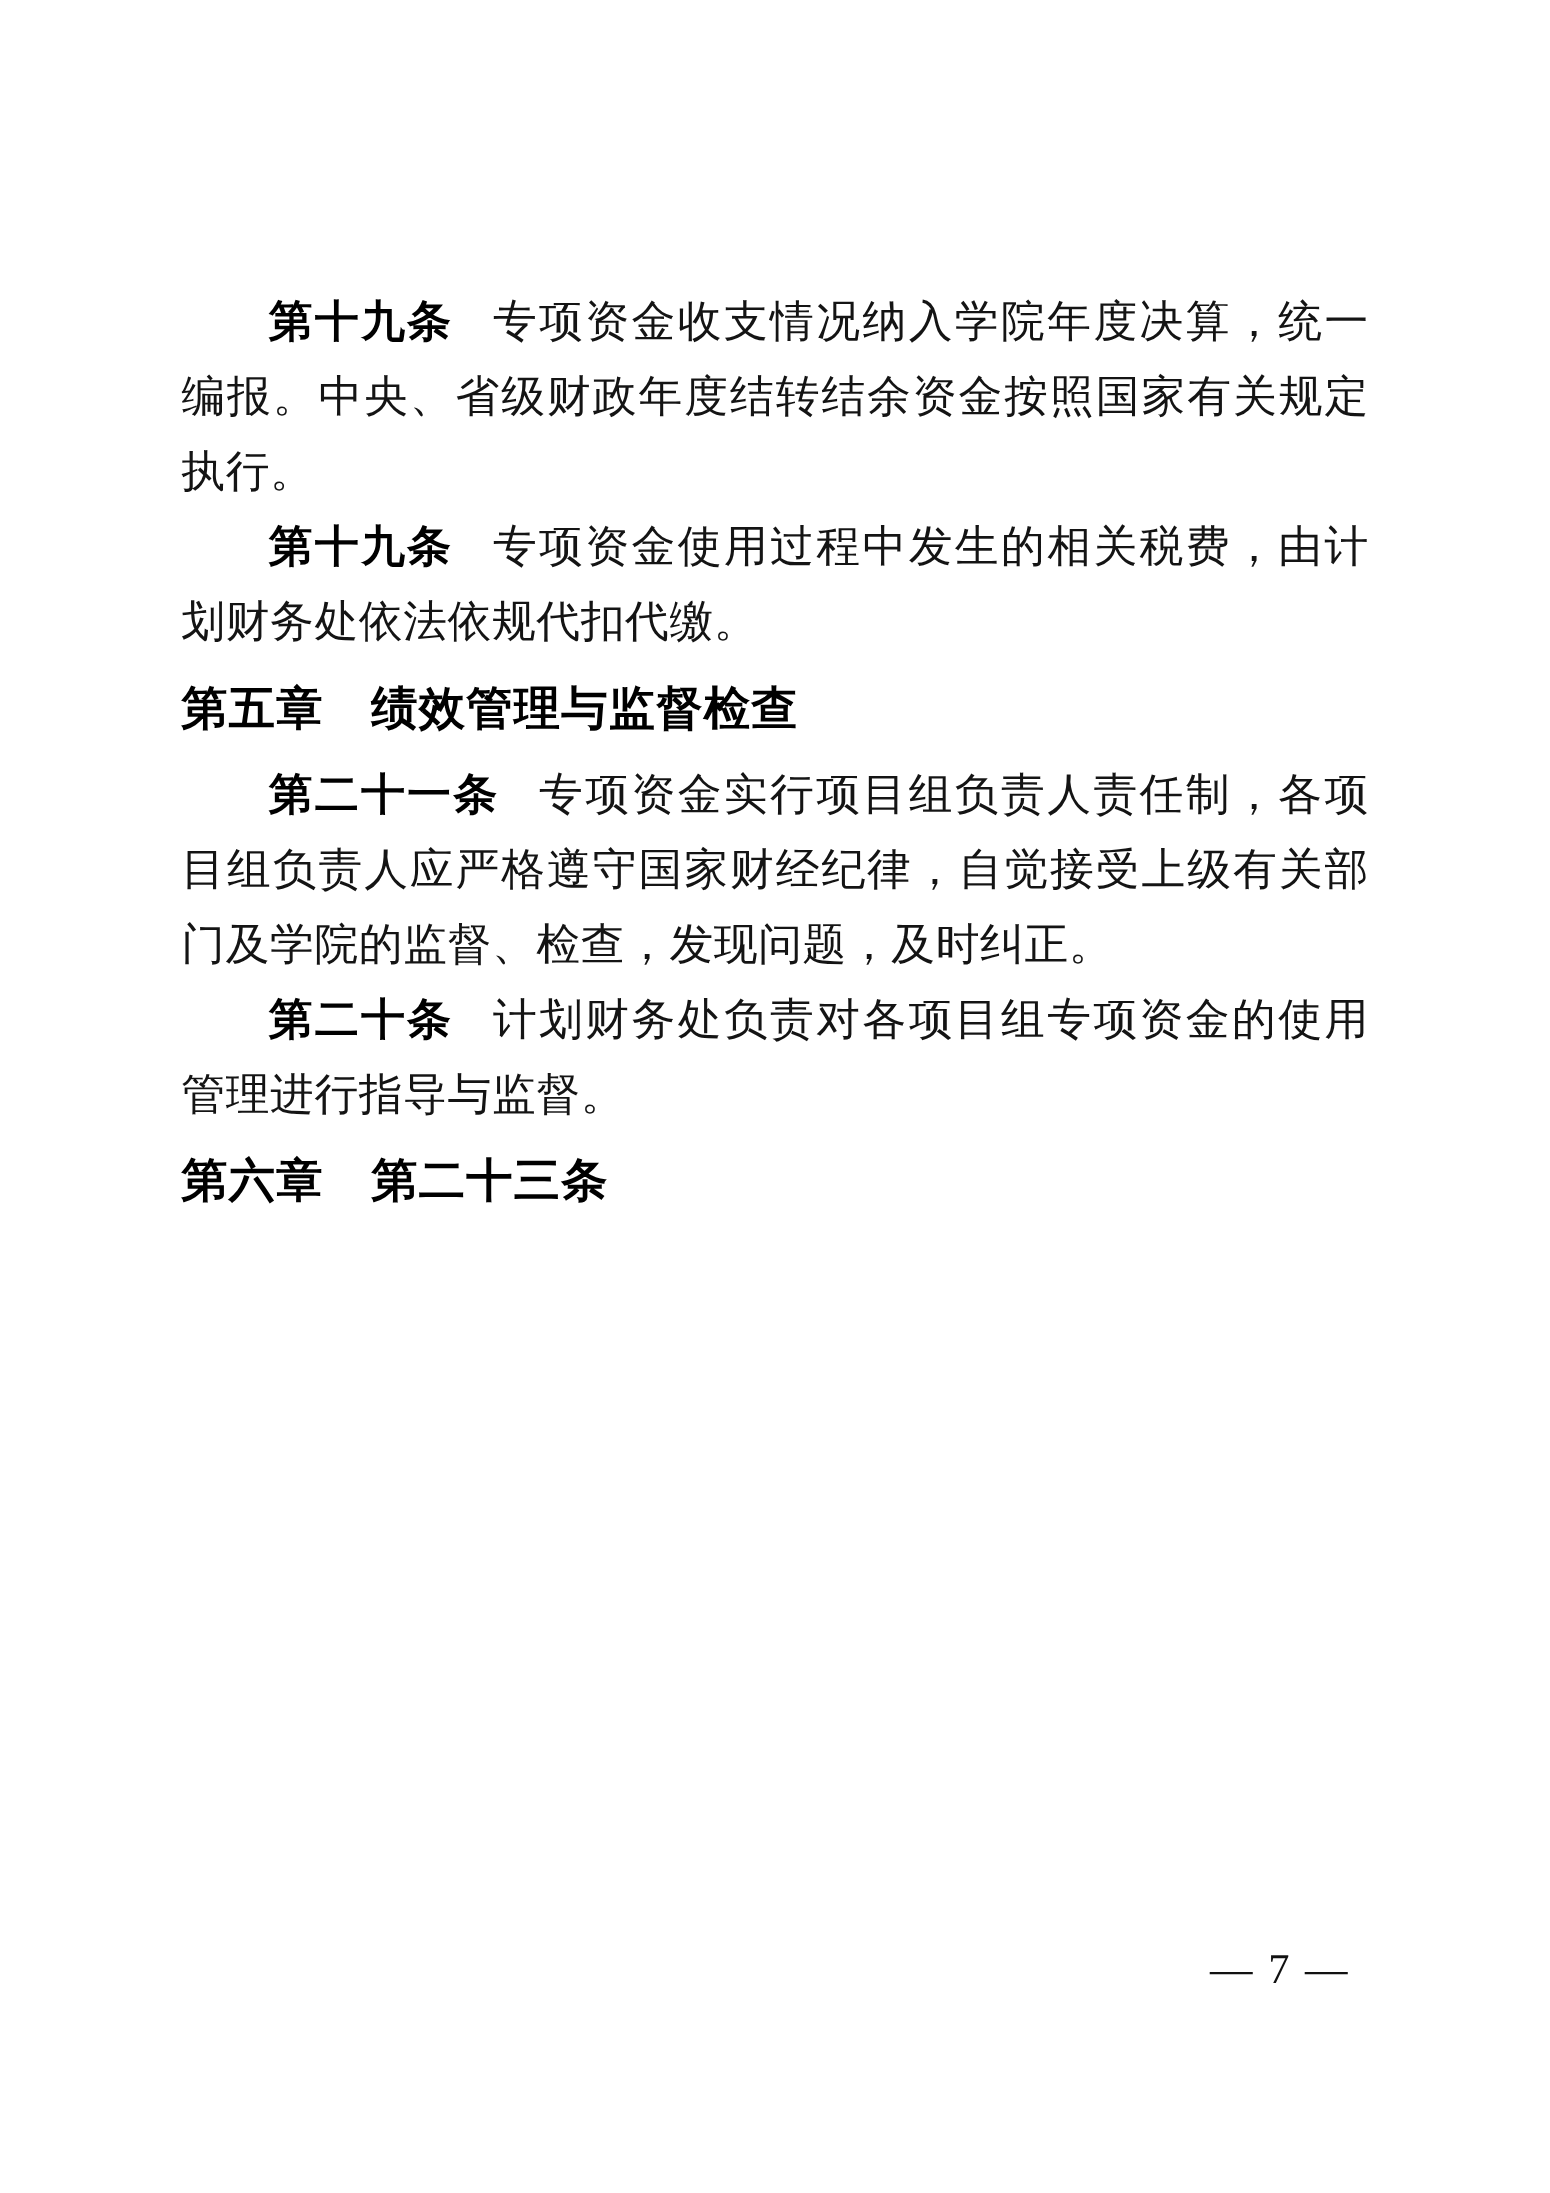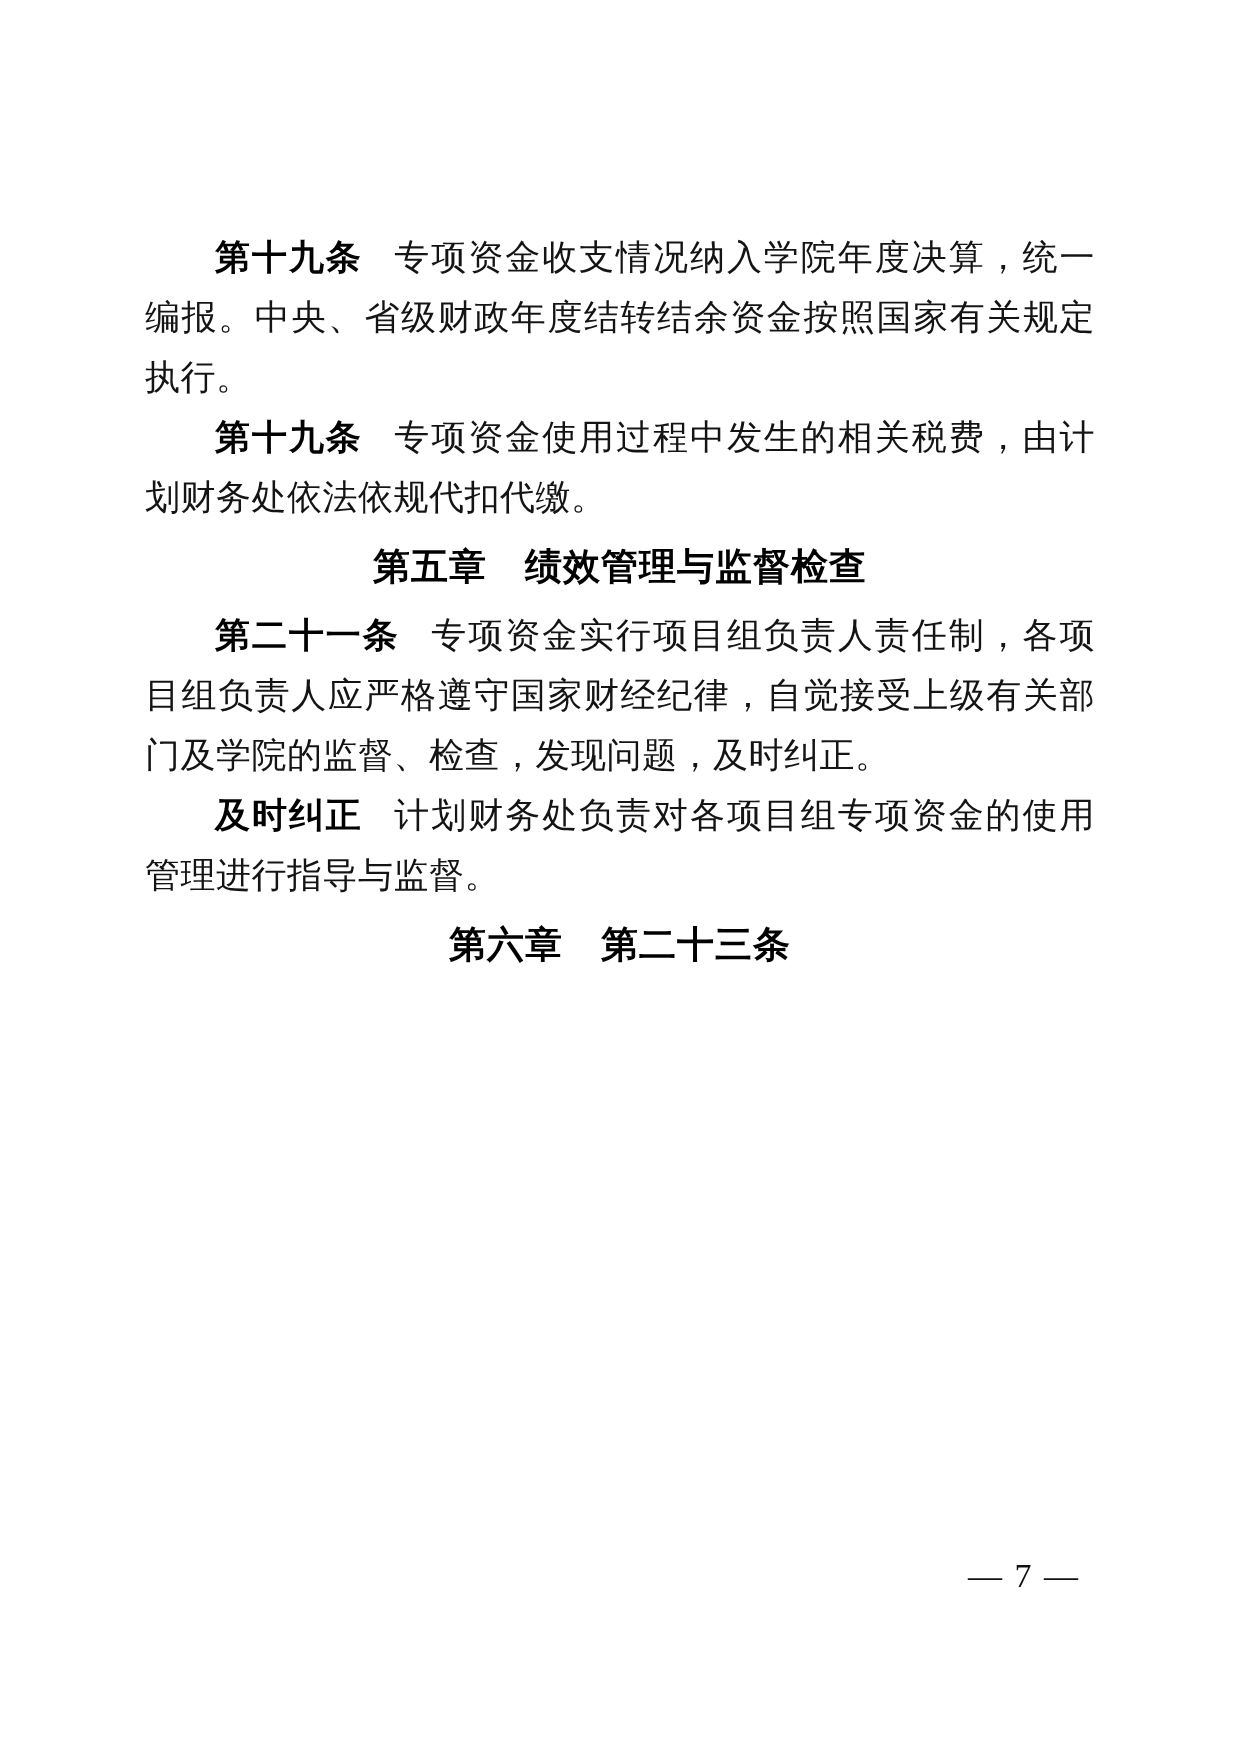--- a/index.html
+++ b/index.html
@@ -31,21 +31,20 @@
   .para .lead {
     font-weight: 700;
     margin-right: 0.9em;
     color: #000000;
   }
   .chapter {
     font-family: "Liberation Sans", "DejaVu Sans", sans-serif;
     font-size: 37px;
     line-height: 60px;
     font-weight: 700;
-    text-align: center;
     letter-spacing: 1px;
     margin: 9px 0;
     color: #000000;
   }
   .page-number {
     position: absolute;
     top: 1556px;
     right: 160px;
     font-size: 34px;
     line-height: 40px;
@@ -56,17 +55,17 @@
 </style>
 </head>
 <body>
 
 <div class="page">
   <div class="content">
       <p class="para"><span class="lead">第十九条</span><span class="body-text">专项资金收支情况纳入学院年度决算，统一编报。中央、省级财政年度结转结余资金按照国家有关规定执行。</span></p>
       <p class="para"><span class="lead">第十九条</span><span class="body-text">专项资金使用过程中发生的相关税费，由计划财务处依法依规代扣代缴。</span></p>
       <div class="chapter">第五章　绩效管理与监督检查</div>
       <p class="para"><span class="lead">第二十一条</span><span class="body-text">专项资金实行项目组负责人责任制，各项目组负责人应严格遵守国家财经纪律，自觉接受上级有关部门及学院的监督、检查，发现问题，及时纠正。</span></p>
-      <p class="para"><span class="lead">及时纠正</span><span class="body-text">计划财务处负责对各项目组专项资金的使用管理进行指导与监督。</span></p>
+      <p class="para"><span class="lead">第二十条</span><span class="body-text">计划财务处负责对各项目组专项资金的使用管理进行指导与监督。</span></p>
       <div class="chapter">第六章　第二十三条</div>
     </div>
   <div class="page-number">— 7 —</div>
 </div>
 
 </body></html>

